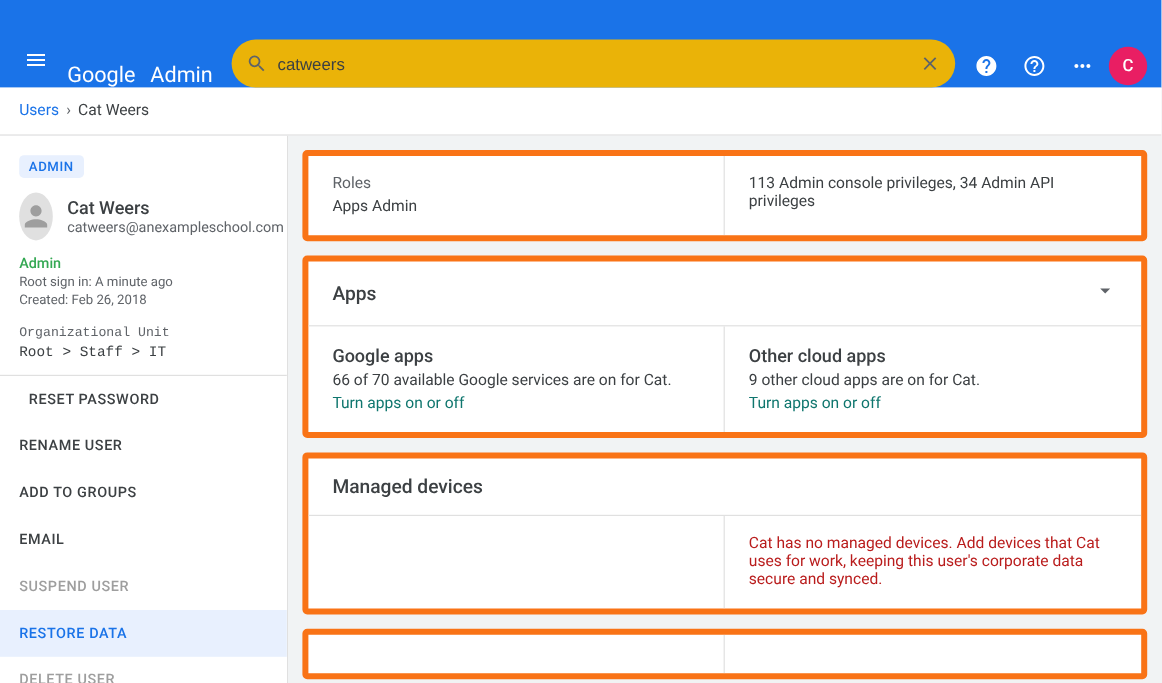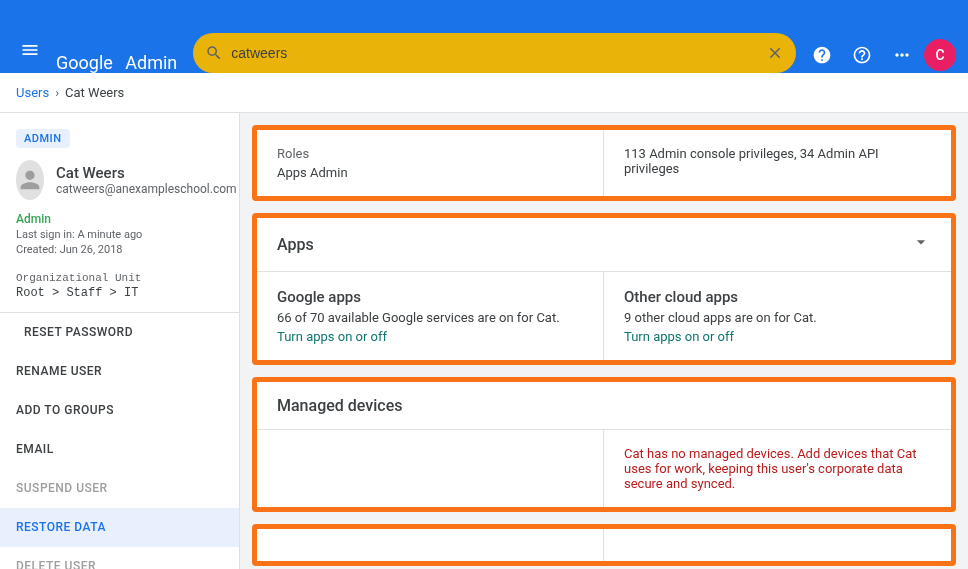--- a/index.html
+++ b/index.html
@@ -251,22 +251,22 @@
           <path d="M12 12c2.21 0 4-1.79 4-4s-1.79-4-4-4-4 1.79-4 4 1.79 4 4 4zm0 2c-2.67 0-8 1.34-8 4v2h16v-2c0-2.66-5.33-4-8-4z"></path>
         </svg>
       </div>
       <div class="user-info">
         <div class="user-name">Cat Weers</div>
         <div class="user-email">catweers@anexampleschool.com</div>
       </div>
     </div>
     <div class="user-status">
       <div class="status-active">Admin</div>
-      <div class="status-details">Last sign in: A minute ago</div>
-      <div class="status-details">Created: Jun 26, 2018</div>
+      <div class="status-details">Root sign in: A minute ago</div>
+      <div class="status-details">Created: Feb 26, 2018</div>
     </div>
     <div class="org-unit">
       <div class="org-unit-label">Organizational Unit</div>
       <div class="org-unit-path">Root &gt; Staff &gt; IT</div>
     </div>
 
     <div class="sidebar-action" style="letter-spacing:0.5px; font-size:12px; font-weight:500; color:#3c4043;padding-left:24px;">RESET PASSWORD</div>
     <div class="sidebar-action" style="letter-spacing:0.5px; font-size:12px; font-weight:500; color:#3c4043;">RENAME USER</div>
     <div class="sidebar-action" style="letter-spacing:0.5px; font-size:12px; font-weight:500; color:#3c4043;">ADD TO GROUPS</div>
     <div class="sidebar-action" style="letter-spacing:0.5px; font-size:12px; font-weight:500; color:#3c4043;">EMAIL</div>

